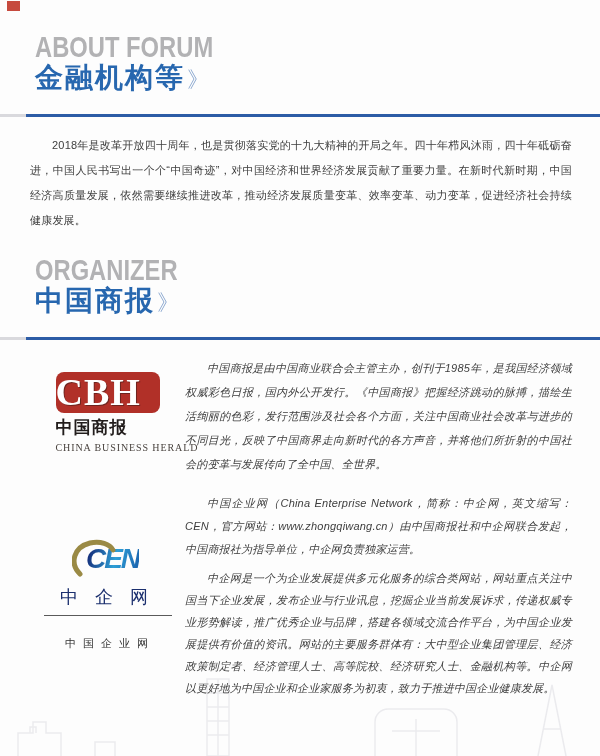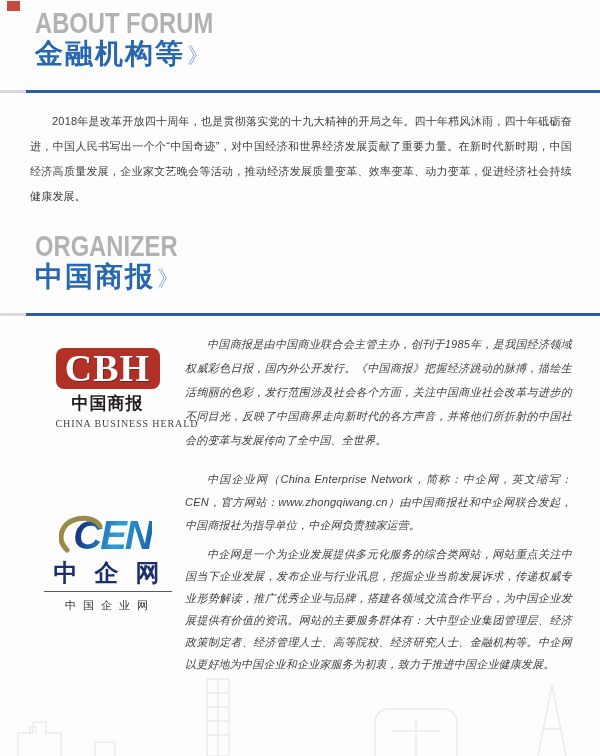--- a/index.html
+++ b/index.html
@@ -13,51 +13,51 @@
     --cen-cyan:#2e9fd6;
     --cen-gold:#9a8a45;
   }
   *{margin:0;padding:0;box-sizing:border-box;}
   html,body{background:#fff;}
   body{width:600px;height:756px;overflow:hidden;font-family:"Liberation Sans",sans-serif;}
   .page{position:relative;width:600px;height:756px;background:#fdfdfd;overflow:hidden;}
   .corner-mark{position:absolute;left:7px;top:1px;width:13px;height:10px;background:#c13b2e;opacity:.92;}
   .content{position:relative;padding:8px 28px 0 30px;z-index:1;}
 
-  .sec-header{margin-left:5px;}
+  .sec-header{margin-left:5px;margin-top:24px;}
   .en-title{display:inline-block;font-size:27px;line-height:30px;font-weight:bold;color:var(--title-gray);letter-spacing:0;transform:scale(.88,1.08);transform-origin:left center;}
   .cn-title{font-size:28px;line-height:32px;font-weight:bold;color:var(--title-blue);letter-spacing:2px;}
   .chevron{font-size:22px;color:var(--chevron-blue);font-weight:normal;letter-spacing:0;margin-left:2px;}
 
   .rule{height:3px;margin:18px -28px 0 -30px;background:linear-gradient(to right,#d9d9dd 26px,var(--rule-blue) 26px);}
 
   .para{font-size:11px;line-height:25px;color:var(--text);text-align:justify;text-indent:2em;letter-spacing:.2px;}
   .about-paras{margin-top:16px;}
   .org-header{margin-top:22px;}
 
   .org-row{display:flex;margin-top:16px;}
   .logo-col{flex:0 0 155px;display:flex;justify-content:center;align-items:flex-start;}
   .text-col{flex:1;font-style:italic;}
   .text-col .para{line-height:24px;}
 
   
-  .cbh{width:104px;margin-top:16px;text-align:center;font-family:"Liberation Serif",serif;}
+  .cbh{width:104px;margin-top:16px;text-align:left;font-family:"Liberation Serif",serif;}
   .cbh-box{background:var(--cbh-red);border-radius:8px;height:41px;color:#fff;font-weight:bold;font-size:38px;line-height:40px;letter-spacing:1px;text-shadow:1px 1px 0 rgba(55,28,24,.55);overflow:visible;}
   .cbh-cn{font-size:17px;font-weight:900;color:#221d1c;letter-spacing:1px;margin-top:1px;line-height:27px;transform:scaleY(1.02);}
   .cbh-en{font-size:10px;color:#49433f;letter-spacing:.9px;margin-top:1px;white-space:nowrap;}
 
   
   .cen{width:128px;margin-top:46px;text-align:center;}
-  .cen-abbr{position:relative;display:inline-block;font-size:40px;line-height:42px;font-weight:bold;font-style:italic;letter-spacing:-2px;color:#1d55a0;padding-left:10px;}
+  .cen-abbr{position:relative;display:inline-block;font-size:28px;line-height:42px;font-weight:bold;font-style:italic;letter-spacing:-2px;color:#1d55a0;padding-left:10px;}
   @supports ((-webkit-background-clip:text) or (background-clip:text)){
     .cen-abbr .grad{background:linear-gradient(105deg,var(--cen-navy) 10%,var(--cen-cyan) 55%,#1b65b0 95%);-webkit-background-clip:text;background-clip:text;color:transparent;}
   }
   .cen-swoosh{position:absolute;left:-4px;top:1px;width:44px;height:42px;}
-  .cen-cn{font-size:24px;line-height:30px;font-weight:bold;color:#1b2f6e;letter-spacing:17px;text-indent:10px;white-space:nowrap;margin-top:2px;}
-  .cen-full{border-top:1.5px solid #5a5a5a;margin-top:3px;padding-top:6px;font-size:11px;color:#2e2e2e;letter-spacing:2px;white-space:nowrap;}
+  .cen-cn{font-size:18px;line-height:30px;font-weight:normal;color:#1b2f6e;letter-spacing:17px;text-indent:10px;white-space:nowrap;margin-top:2px;}
+  .cen-full{border-top:1.5px solid #5a5a5a;margin-top:3px;padding-top:20px;font-size:11px;color:#2e2e2e;letter-spacing:2px;white-space:nowrap;}
 
   .cen-paras .para + .para{margin-top:6px;}
   .cen-paras .para{line-height:23px;}
   .cen-paras .para:last-child{line-height:22px;}
 
   .skyline{position:absolute;left:0;bottom:0;width:600px;height:85px;z-index:0;pointer-events:none;}
 </style>
 </head>
 <body>
 
@@ -80,21 +80,21 @@
 
     <section>
       <header class="sec-header">
         <div class="en-title">ABOUT FORUM</div>
         <div class="cn-title">
           <span>金融机构等</span><span class="chevron">》</span>
         </div>
       </header>
       <div class="rule"></div>
       <div class="about-paras">
-        <p class="para">2018年是改革开放四十周年，也是贯彻落实党的十九大精神的开局之年。四十年栉风沐雨，四十年砥砺奋进，中国人民书写出一个个“中国奇迹”，对中国经济和世界经济发展贡献了重要力量。在新时代新时期，中国经济高质量发展，企业家文艺晚会等活动，推动经济发展质量变革、效率变革、动力变革，促进经济社会持续健康发展。</p>
+        <p class="para">2018年是改革开放四十周年，也是贯彻落实党的十九大精神的开局之年。四十年栉风沐雨，四十年砥砺奋进，中国人民书写出一个个“中国奇迹”，对中国经济和世界经济发展贡献了重要力量。在新时代新时期，中国经济高质量发展，依然需要继续推进改革，推动经济发展质量变革、效率变革、动力变革，促进经济社会持续健康发展。</p>
       </div>
     </section>
 
     <section>
       <header class="sec-header org-header">
         <div class="en-title">ORGANIZER</div>
         <div class="cn-title">
           <span>中国商报</span><span class="chevron">》</span>
         </div>
       </header>

